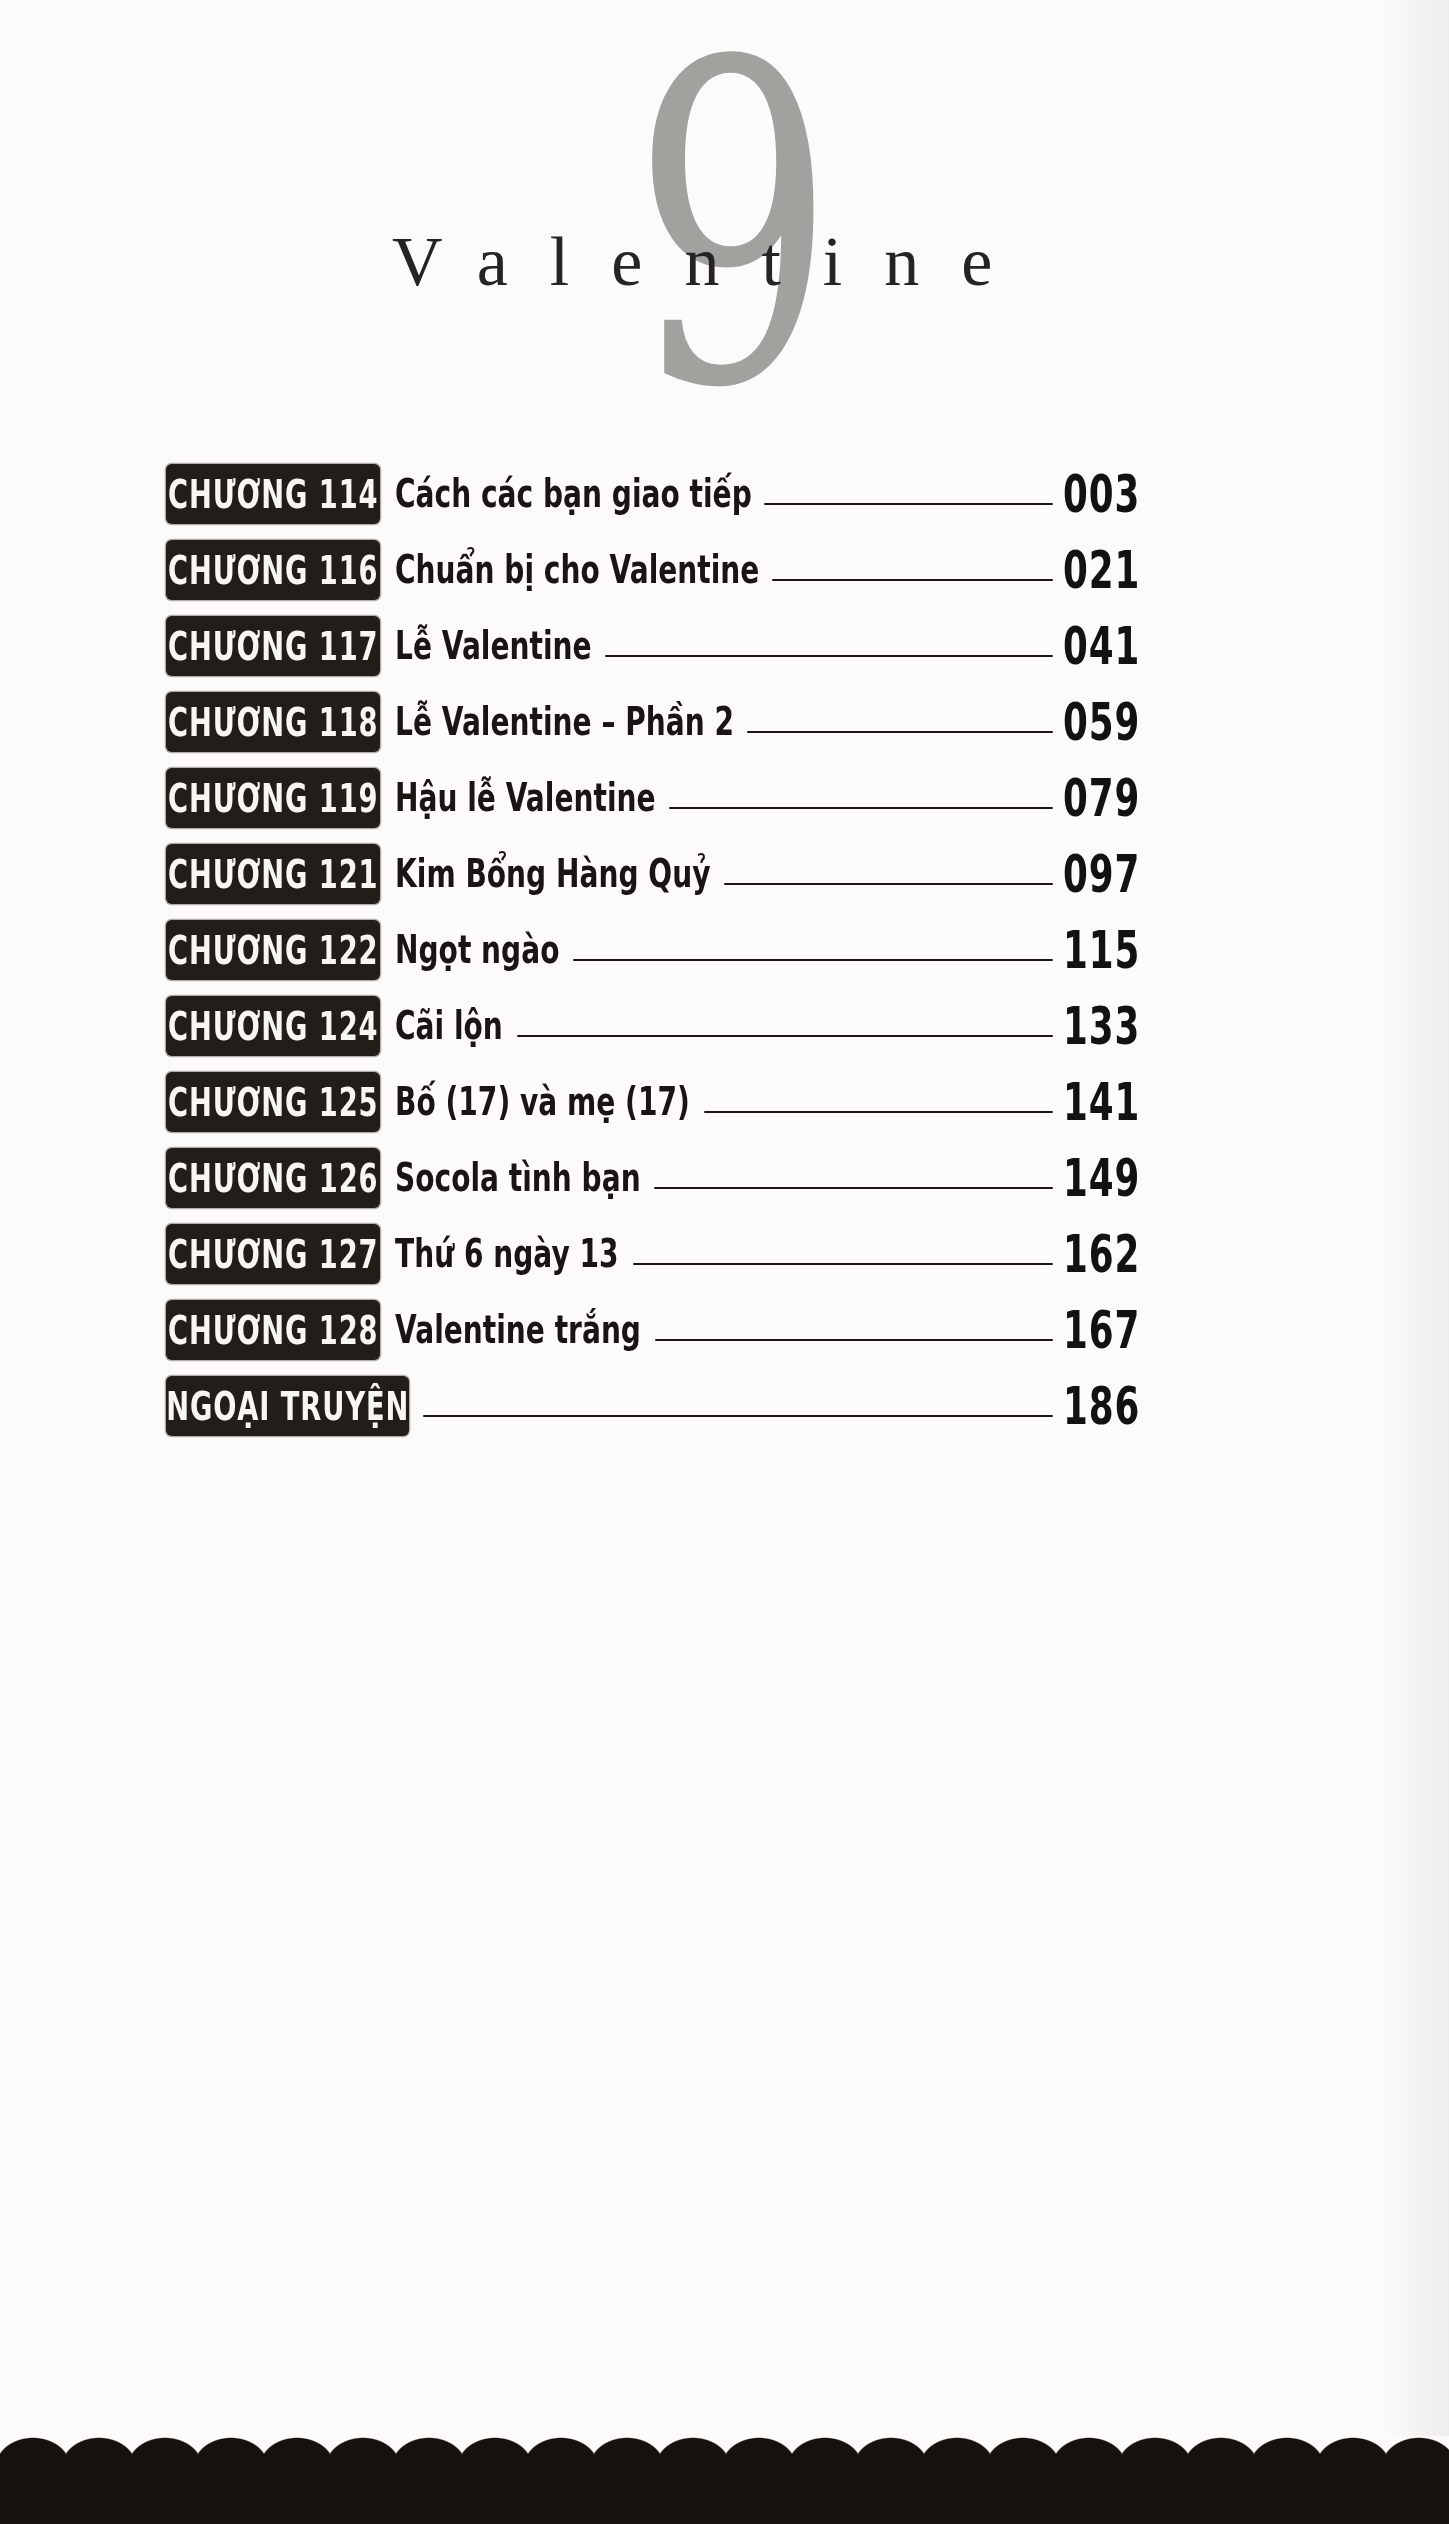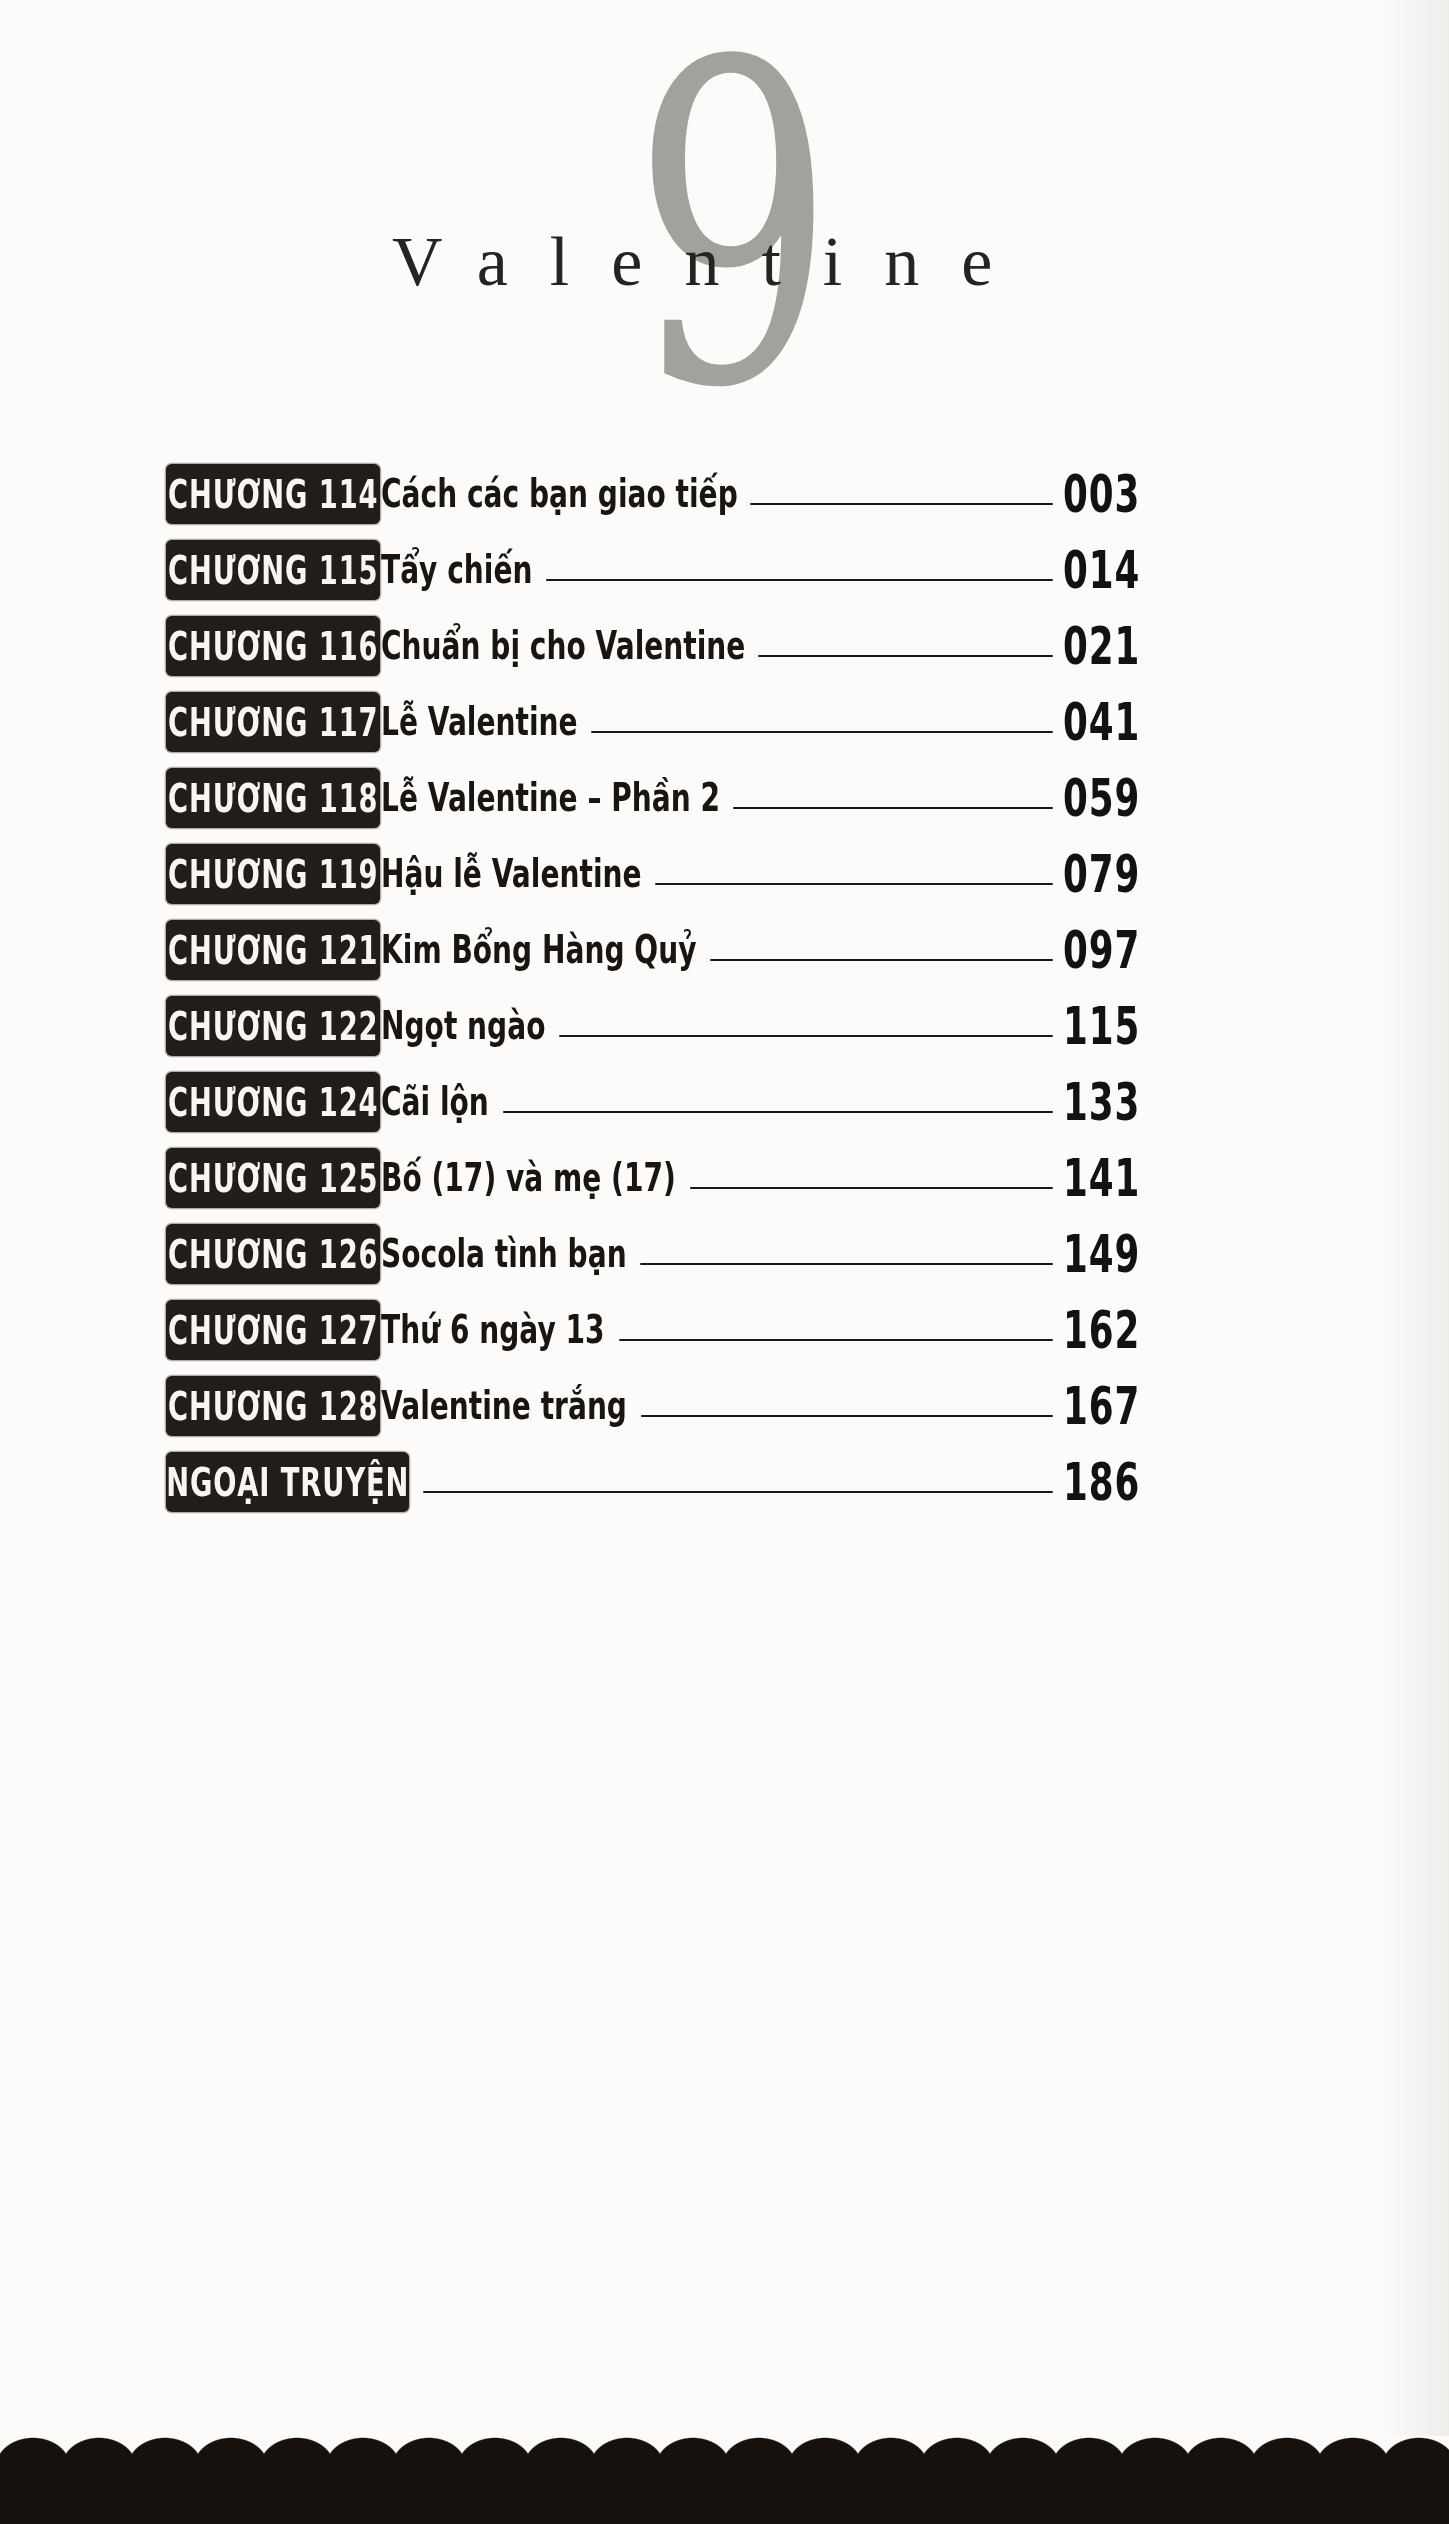--- a/index.html
+++ b/index.html
@@ -69,21 +69,21 @@
   .badge > span{
     color:var(--badge_text);
     font-weight:bold;
     font-size:39px; line-height:1;
     letter-spacing:1.3px;
     white-space:nowrap;
     display:inline-block;
     transform:scaleX(0.70);
     transform-origin:center center;
   }
-  .title{ margin-left:1px; }
+  .title{ margin-left:15px; }
   .title > span{
     display:inline-block;
     font-weight:bold;
     font-size:39px; line-height:1.15;
     color:var(--ink);
     white-space:nowrap;
     transform:scaleX(0.72);
     transform-origin:left center;
   }
   .leader{
@@ -139,32 +139,20 @@
     </div>
     <div class="title">
       <span class="squeeze" style="margin-right: -140px;">Cách các bạn giao tiếp</span>
     </div>
     <div class="leader"></div>
     <div class="page">
       <span>003</span>
     </div>
   </div>
 
-  <div class="row">
-    <div class="badge">
-      <span>CHƯƠNG 115</span>
-    </div>
-    <div class="title">
-      <span class="squeeze" style="margin-right: -59px;">Tẩy chiến</span>
-    </div>
-    <div class="leader"></div>
-    <div class="page">
-      <span>014</span>
-    </div>
-  </div>
 
   <div class="row">
     <div class="badge">
       <span>CHƯƠNG 116</span>
     </div>
     <div class="title">
       <span class="squeeze" style="margin-right: -143px;">Chuẩn bị cho Valentine</span>
     </div>
     <div class="leader"></div>
     <div class="page">

